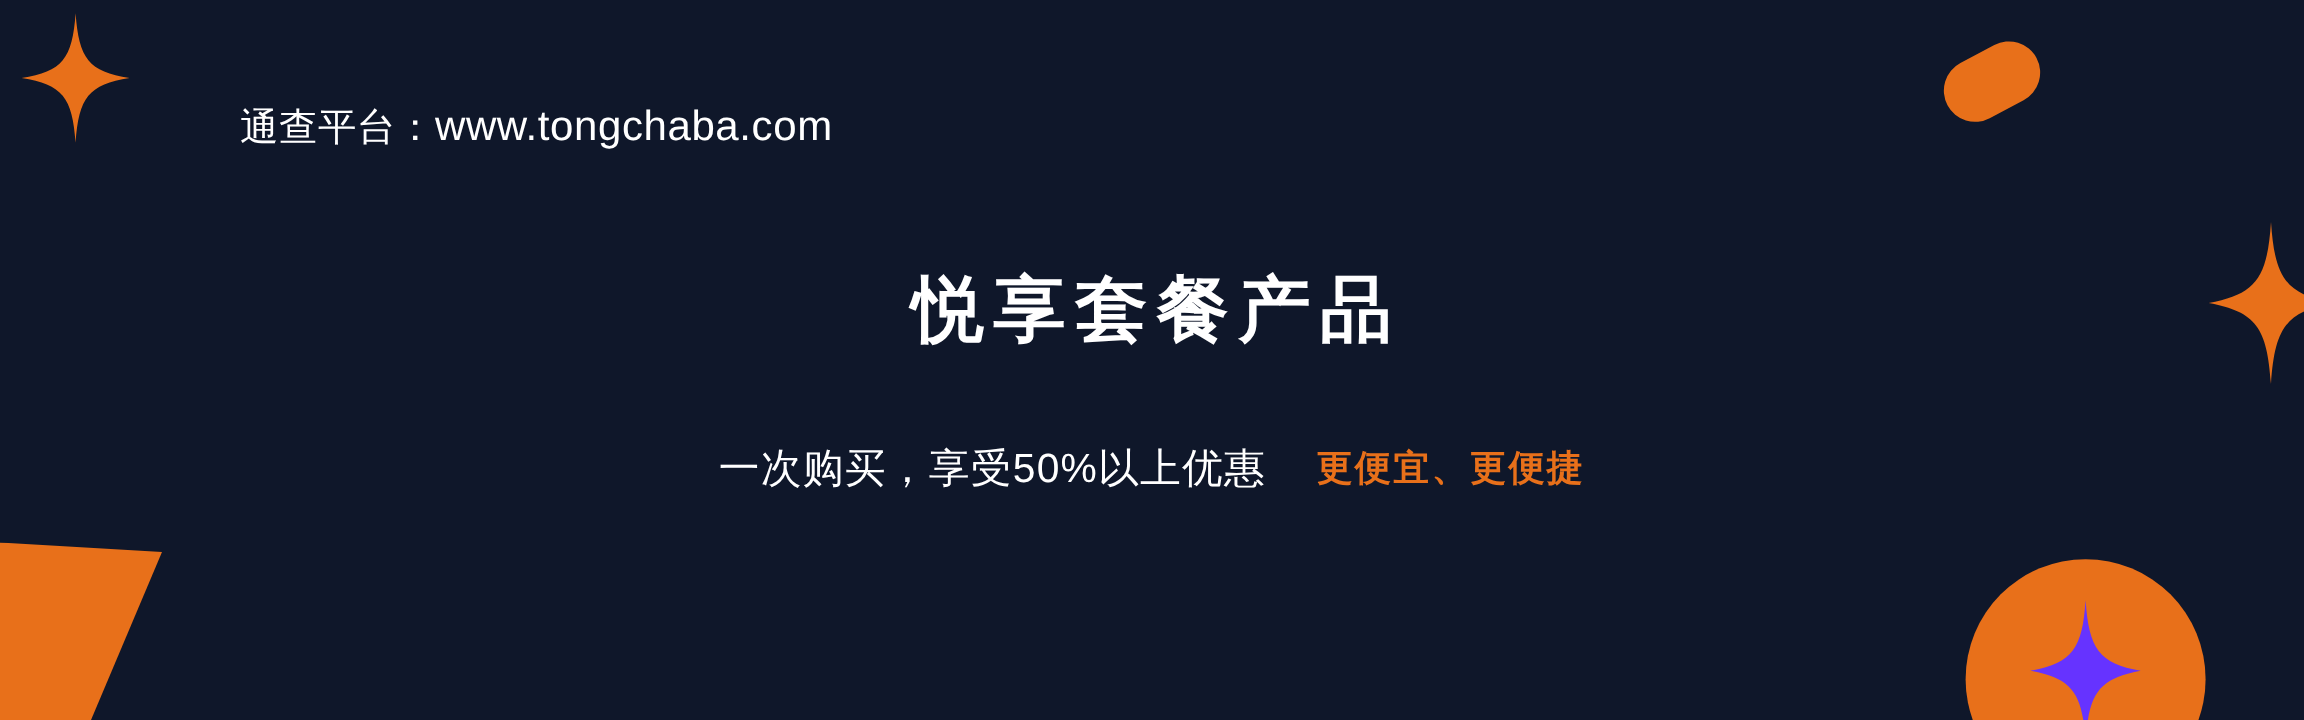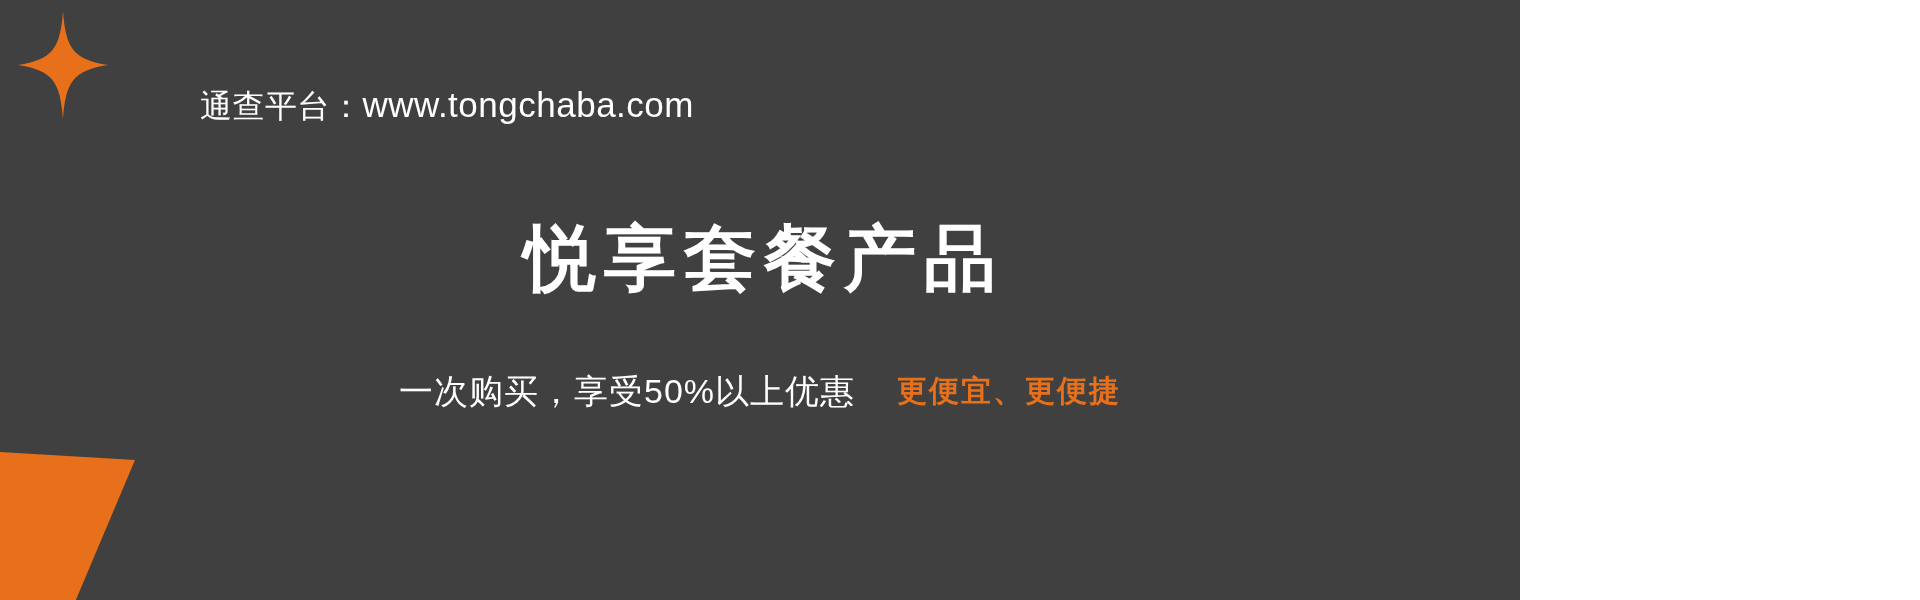--- a/index.html
+++ b/index.html
@@ -2,24 +2,24 @@
 <html><head>
 <meta charset="utf-8">
 <style>
   html, body {
     margin: 0;
     padding: 0;
     background: #ffffff;
   }
   #banner {
     position: relative;
-    width: 1520px;
+    width: 1920px;
     height: 600px;
     overflow: hidden;
-    background: #404040;
+    background: #0f172a;
     font-family: "Liberation Sans", "DejaVu Sans", sans-serif;
   }
 
   
   .deco {
     position: absolute;
     pointer-events: none;
   }
 
   
@@ -74,21 +74,21 @@
   }
 
   .headline {
     position: absolute;
     left: 0;
     right: 0;
     top: 258px;
     transform: translateY(-50%);
     text-align: center;
     color: #ffffff;
-    font-size: 72px;
+    font-size: 60px;
     font-weight: 700;
     letter-spacing: 8px;
     text-indent: 8px;
     line-height: 1;
     white-space: nowrap;
   }
 
   .subline {
     position: absolute;
     left: 0;

